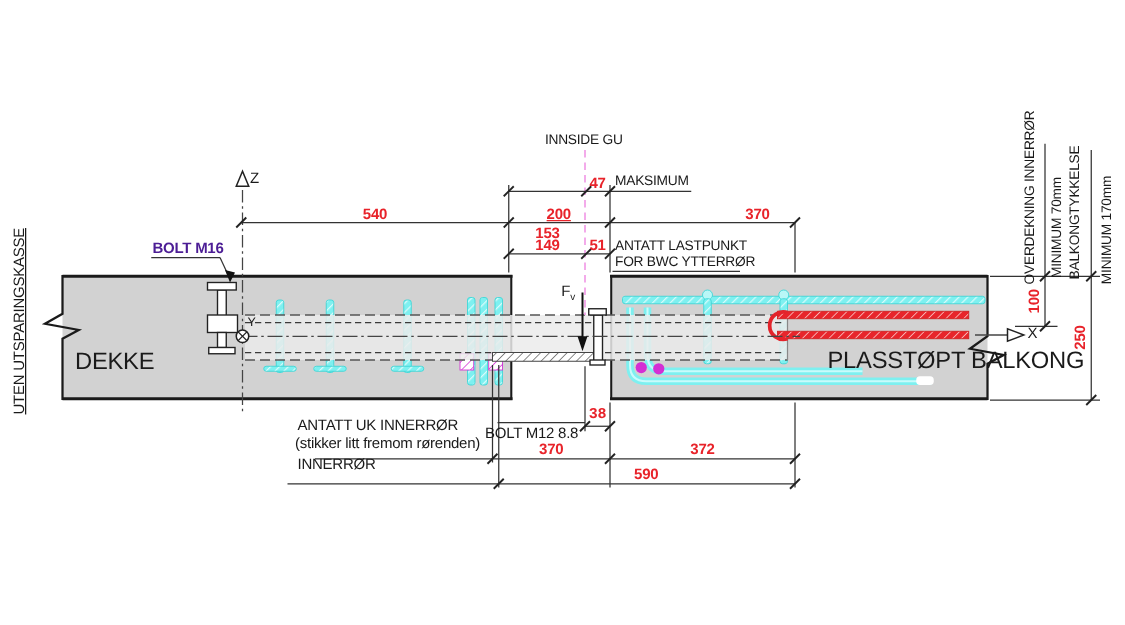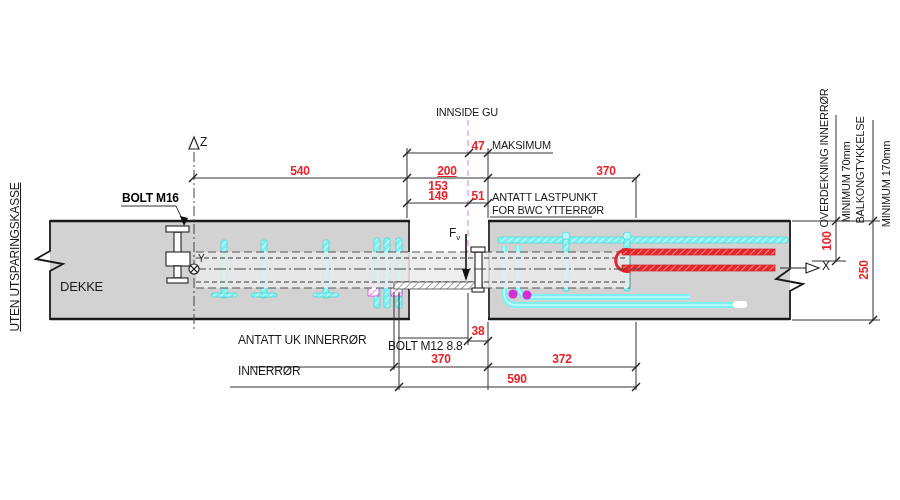--- a/index.html
+++ b/index.html
@@ -2,24 +2,24 @@
 <html><head>
 <meta charset="utf-8">
 <style>
   html,body{margin:0;padding:0;background:#ffffff;}
   #stage{
     position:relative;width:900px;height:420px;background:#ffffff;overflow:hidden;
     font-family:"Liberation Sans", sans-serif;color:#1a1a1a;
   }
   #stage svg{position:absolute;left:0;top:0;}
   .lbl{position:absolute;font-size:11px;letter-spacing:-0.2px;white-space:nowrap;line-height:1.1;}
-  .lbl.big{font-size:13px;}
+  .lbl.big{font-size:19px;}
   .lbl.med{font-size:12px;}
   .dim{position:absolute;font-size:12px;letter-spacing:-0.2px;color:#e8232a;white-space:nowrap;transform:translateX(-50%);font-weight:bold;}
-  .dimplain{position:absolute;font-size:12px;letter-spacing:-0.2px;color:#000000;white-space:nowrap;font-weight:bold;}
+  .dimplain{position:absolute;font-size:12px;letter-spacing:-0.2px;color:#4c1d95;white-space:nowrap;font-weight:bold;}
   .vlbl{position:absolute;font-size:11px;letter-spacing:-0.2px;white-space:nowrap;transform:translate(-50%,-50%) rotate(-90deg);}
   .vdim{position:absolute;font-size:12px;letter-spacing:-0.2px;color:#e8232a;font-weight:bold;white-space:nowrap;transform:translate(-50%,-50%) rotate(-90deg);}
   .underln{text-decoration:underline;}
   sub.fv{font-size:8px;}
 </style>
 </head>
 <body>
 
 <div id="stage">
 
@@ -181,37 +181,39 @@
       <line x1="869" y1="225" x2="877" y2="217"></line>
         <line x1="869" y1="324" x2="877" y2="316"></line>
     </g>
   </svg>
 
   <div class="lbl" style="left:467px;top:106px;transform:translateX(-50%);">INNSIDE GU</div>
   <div class="lbl" style="left:492px;top:139px;text-align:right;">MAKSIMUM</div>
   <div class="lbl" style="left:492px;top:191px;">ANTATT LASTPUNKT</div>
   <div class="lbl" style="left:492px;top:204px;">FOR BWC YTTERRØR</div>
   <div class="lbl big" style="left:60px;top:280px;">DEKKE</div>
+  <div class="lbl big" style="left:662px;top:279px;">PLASSTØPT BALKONG</div>
   <div class="lbl med" style="left:238px;top:334px;">ANTATT UK INNERRØR</div>
+  <div class="lbl med" style="left:236px;top:348px;">(stikker litt fremom rørenden)</div>
   <div class="lbl med" style="left:238px;top:365px;">INNERRØR</div>
   <div class="lbl med" style="left:388px;top:323px;margin-top:17px;">BOLT M12 8.8</div>
 
   <div class="lbl med" style="left:200px;top:136px;">Z</div>
   <div class="lbl med" style="left:822px;top:260px;">X</div>
   <div class="lbl" style="left:198px;top:253px;font-size:10px;">Y</div>
   <div class="lbl med" style="left:449px;top:227px;"><span>F</span><sub class="fv">v</sub></div>
 
   <div class="dim" style="left:300px;top:164px;">540</div>
   <div class="dim" style="left:447px;top:164px;text-decoration:underline;">200</div>
   <div class="dim" style="left:562px;top:164px;margin-left:44px;">370</div>
   <div class="dim" style="left:438px;top:139px;margin-top:40px;">153</div>
   <div class="dim" style="left:478px;top:139px;">47</div>
   <div class="dim" style="left:438px;top:189px;">149</div>
   <div class="dim" style="left:478px;top:189px;">51</div>
-  <div class="dim" style="left:478px;top:324px;">38</div>
+  <div class="dim" style="left:478px;top:324px;font-family:Liberation Mono, monospace;">38</div>
   <div class="dim" style="left:441px;top:352px;">370</div>
   <div class="dim" style="left:562px;top:352px;">372</div>
   <div class="dim" style="left:517px;top:372px;">590</div>
   <div class="vdim" style="left:827px;top:241px;">100</div>
   <div class="vdim" style="left:864px;top:270px;">250</div>
   <div class="dimplain" style="left:122px;top:191px;">BOLT M16</div>
 
   <div class="vlbl underln" style="left:15px;top:257px;font-size:12px;">UTEN UTSPARINGSKASSE</div>
   <div class="vlbl" style="left:824px;top:158px;">OVERDEKNING INNERRØR</div>
   <div class="vlbl" style="left:846px;top:182px;">MINIMUM 70mm</div>

